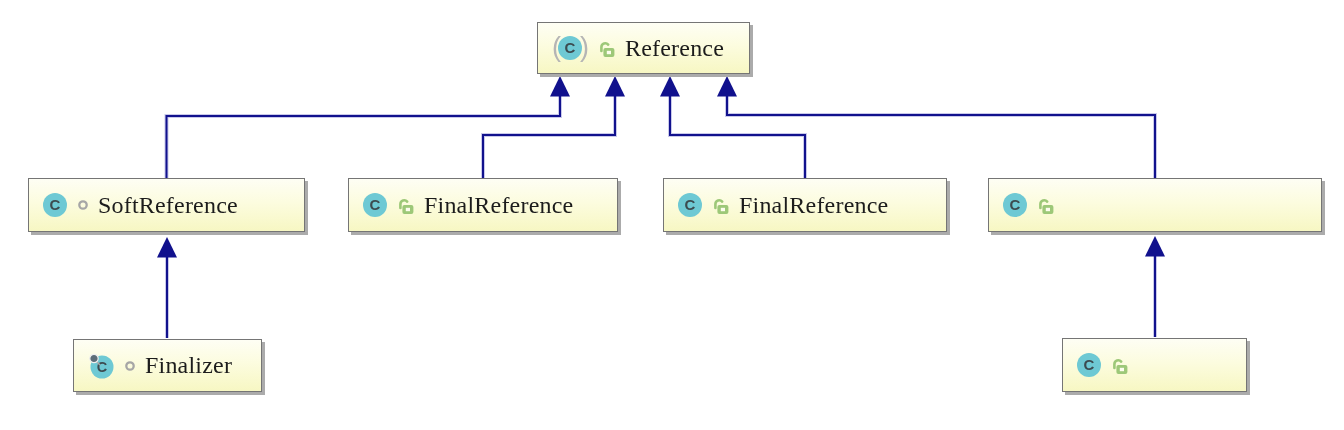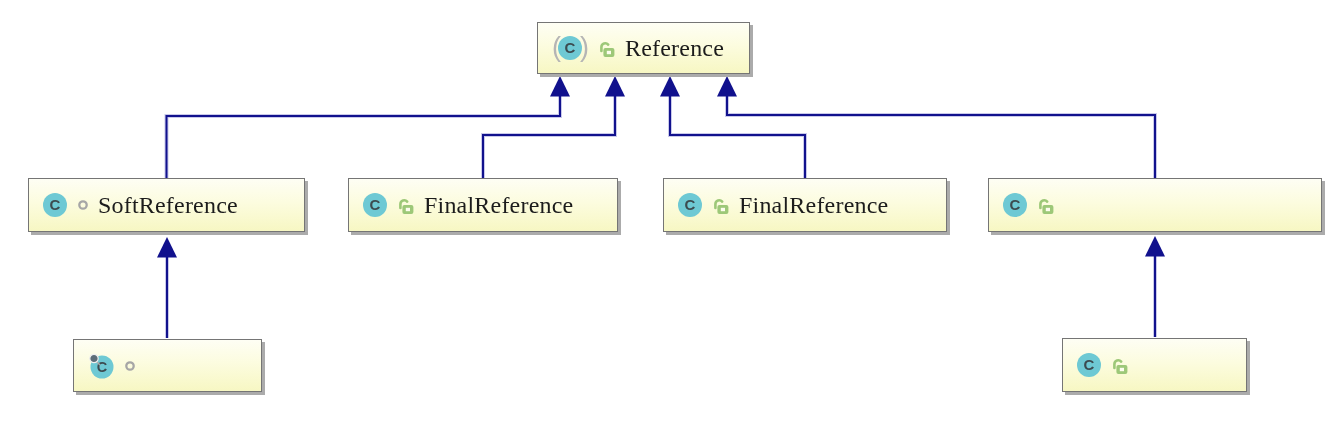--- a/index.html
+++ b/index.html
@@ -166,20 +166,21 @@
         <text x="15" y="20" text-anchor="middle" font-size="14.5" font-weight="600" fill="#3c4b50">C</text>
         <line x1="8" y1="8" x2="13" y2="13" stroke="#a8a8a8" stroke-width="1.6"></line>
         <circle cx="7" cy="6.5" r="4.2" fill="#5d6d78" stroke="#efefef" stroke-width="1.2"></circle>
       </svg>
     </span>
     <span class="icon-wrap">
       <svg width="12" height="12" viewBox="0 0 12 12">
         <circle cx="6" cy="6" r="3.7" fill="none" stroke="#a6a6a6" stroke-width="2.3"></circle>
       </svg>
     </span>
+    <span class="label">Finalizer</span>
   </div>
 
   <div class="node" style="left:1062px;top:338px;width:185px;height:54px;">
     <span class="icon-wrap">
       <svg width="26" height="26" viewBox="0 0 26 26">
         <circle cx="13" cy="13" r="12" fill="#6ec9d4"></circle>
         <text x="13" y="18" text-anchor="middle" font-size="15" font-weight="600" fill="#3c4b50">C</text>
       </svg>
     </span>
     <span class="icon-wrap">

